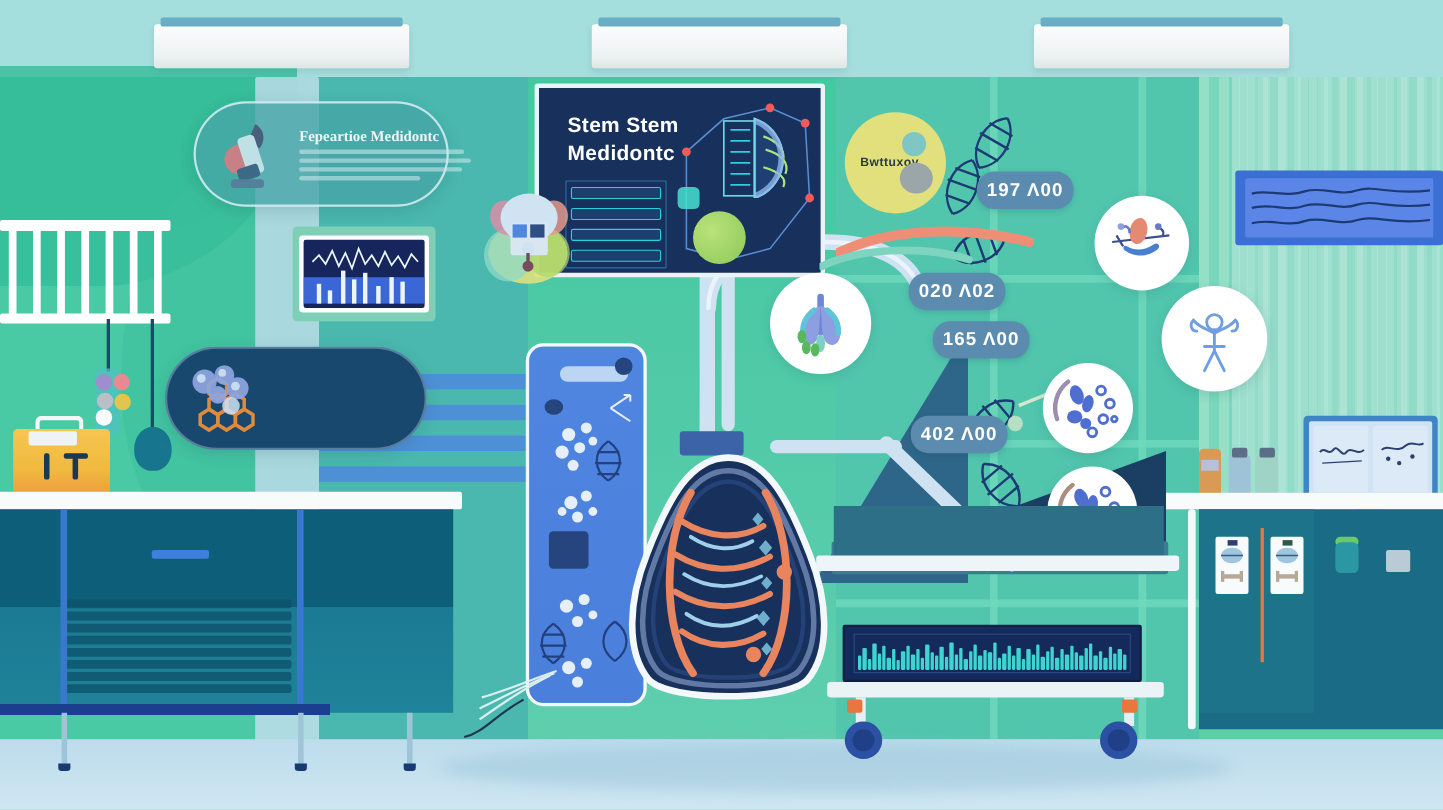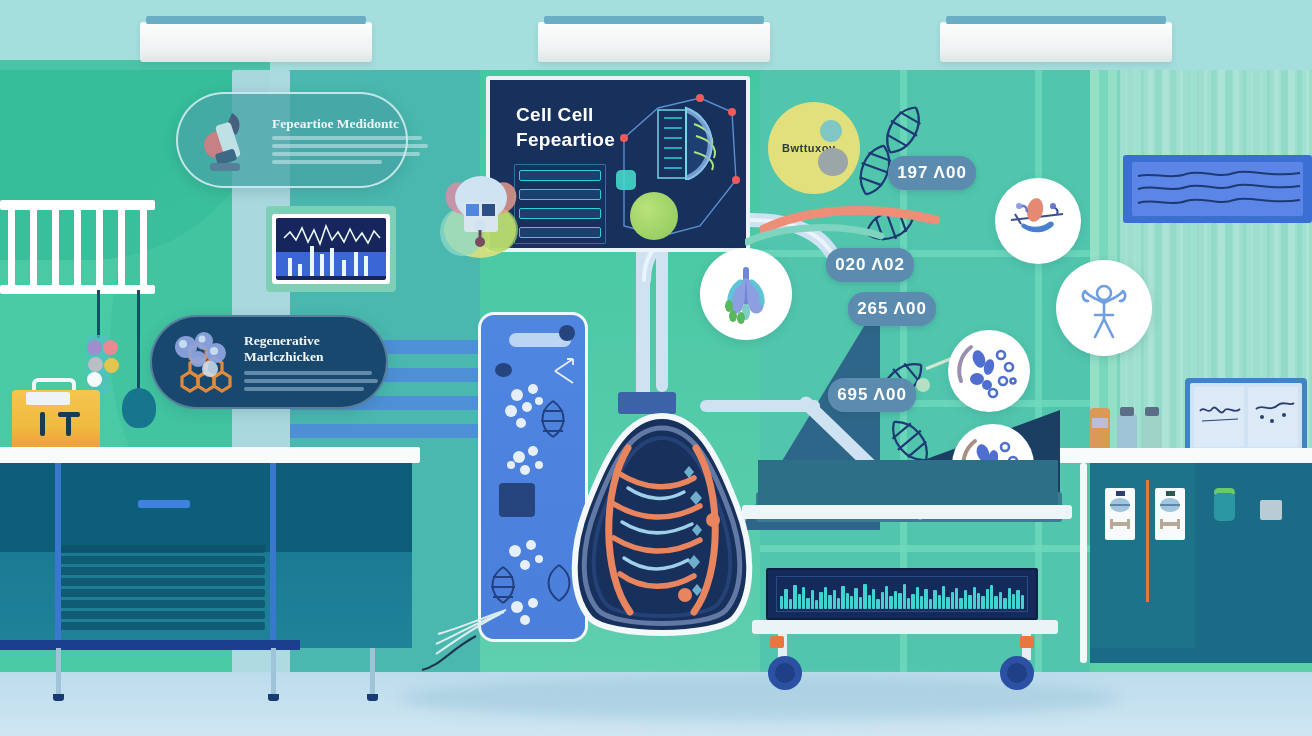--- a/index.html
+++ b/index.html
@@ -362,22 +362,22 @@
         <path d="M122,150 l6,-7 l6,7 l-6,7 z"></path>
         <path d="M126,178 l5,-6 l5,6 l-5,6 z"></path>
       </g>
       <circle cx="147" cy="108" r="7" fill="#e8845e"></circle>
       <rect x="112" y="176" width="14" height="14" rx="7" fill="#e8845e"></rect>
     </svg>
   </div>
 
   <div class="abs board">
     <div class="board-title">
-      <span>Cell Cell</span><br>
-      <span>Fepeartioe</span>
+      <span>Stem Stem</span><br>
+      <span>Medidontc</span>
     </div>
     <div class="board-list">
       <div class="board-row"></div>
       <div class="board-row"></div>
       <div class="board-row"></div>
       <div class="board-row"></div>
     </div>
     <svg class="board-circle" width="84" height="84">
       <path d="M30,6 L30,78 A38,38 0 0 0 30,6 Z" fill="#1d3f72" stroke="#7fe0ea" stroke-width="2"></path>
       <g stroke="#a8e87a" stroke-width="2" fill="none">
@@ -464,22 +464,22 @@
 
   <svg class="abs" style="left:760px;top:190px;" width="180" height="60">
     <path d="M2,40 C50,16 120,16 176,30" stroke="#ef8e77" stroke-width="9" fill="none" stroke-linecap="round"></path>
   </svg>
   <svg class="abs" style="left:745px;top:216px;" width="140" height="40">
     <path d="M2,26 C40,8 100,8 136,20" stroke="#7fd4c0" stroke-width="7" fill="none" stroke-linecap="round"></path>
   </svg>
 
   <div class="abs badge" style="left:888px;top:156px;width:88px;height:34px;">197 Λ00</div>
   <div class="abs badge" style="left:826px;top:248px;width:88px;height:34px;">020 Λ02</div>
-  <div class="abs badge" style="left:848px;top:292px;width:88px;height:34px;">265 Λ00</div>
-  <div class="abs badge" style="left:828px;top:378px;width:88px;height:34px;">695 Λ00</div>
+  <div class="abs badge" style="left:848px;top:292px;width:88px;height:34px;">165 Λ00</div>
+  <div class="abs badge" style="left:828px;top:378px;width:88px;height:34px;">402 Λ00</div>
 
   <div class="abs circ" style="left:700px;top:248px;width:92px;height:92px;">
     <svg width="64" height="64">
       <path d="M32,8 L32,40" stroke="#6f86d8" stroke-width="6" stroke-linecap="round"></path>
       <path d="M32,16 C22,20 14,28 14,40 C14,50 20,54 26,50 C30,47 31,38 31,30 Z" fill="#8d9fe0"></path>
       <path d="M32,16 C42,20 50,28 50,40 C50,50 44,54 38,50 C34,47 33,38 33,30 Z" fill="#8d9fe0"></path>
       <path d="M26,20 C19,25 15,33 16,41" stroke="#5fc4d8" stroke-width="5" fill="none" stroke-linecap="round"></path>
       <path d="M38,20 C45,25 49,33 48,41" stroke="#5fc4d8" stroke-width="5" fill="none" stroke-linecap="round"></path>
       <ellipse cx="32" cy="50" rx="4" ry="8" fill="#7fd0c4"></ellipse>
       <ellipse cx="15" cy="44" rx="4" ry="6" fill="#58b85e"></ellipse>
@@ -588,29 +588,20 @@
           <circle cx="52" cy="30" r="10"></circle>
             <circle cx="34" cy="36" r="8"></circle>
         </g>
         <g fill="#cfe2f2" opacity=".9">
           <circle cx="19" cy="21" r="4"></circle>
             <circle cx="38" cy="16" r="3.5"></circle>
           <circle cx="50" cy="28" r="4"></circle>
         </g>
         <circle cx="46" cy="46" r="8" fill="#cfe2f2" opacity=".85"></circle>
       </svg>
-    </div>
-    <div class="card-txt">
-      <div class="card-title">
-        <span>Regenerative</span><br>
-        <span>Marlczhicken</span>
-      </div>
-      <div class="blurline" style="width:128px;margin-top:6px;"></div>
-      <div class="blurline" style="width:134px;"></div>
-      <div class="blurline" style="width:120px;"></div>
     </div>
   </div>
 
   <div class="abs bench-top"></div>
   <div class="abs bench-body"></div>
   <div class="abs bench-tab"></div>
   <div class="abs bench-slat" style="left:60px;top:545px;width:205px;"></div>
   <div class="abs bench-slat" style="left:60px;top:556px;width:205px;"></div>
   <div class="abs bench-slat" style="left:60px;top:567px;width:205px;"></div>
   <div class="abs bench-slat" style="left:60px;top:578px;width:205px;"></div>

